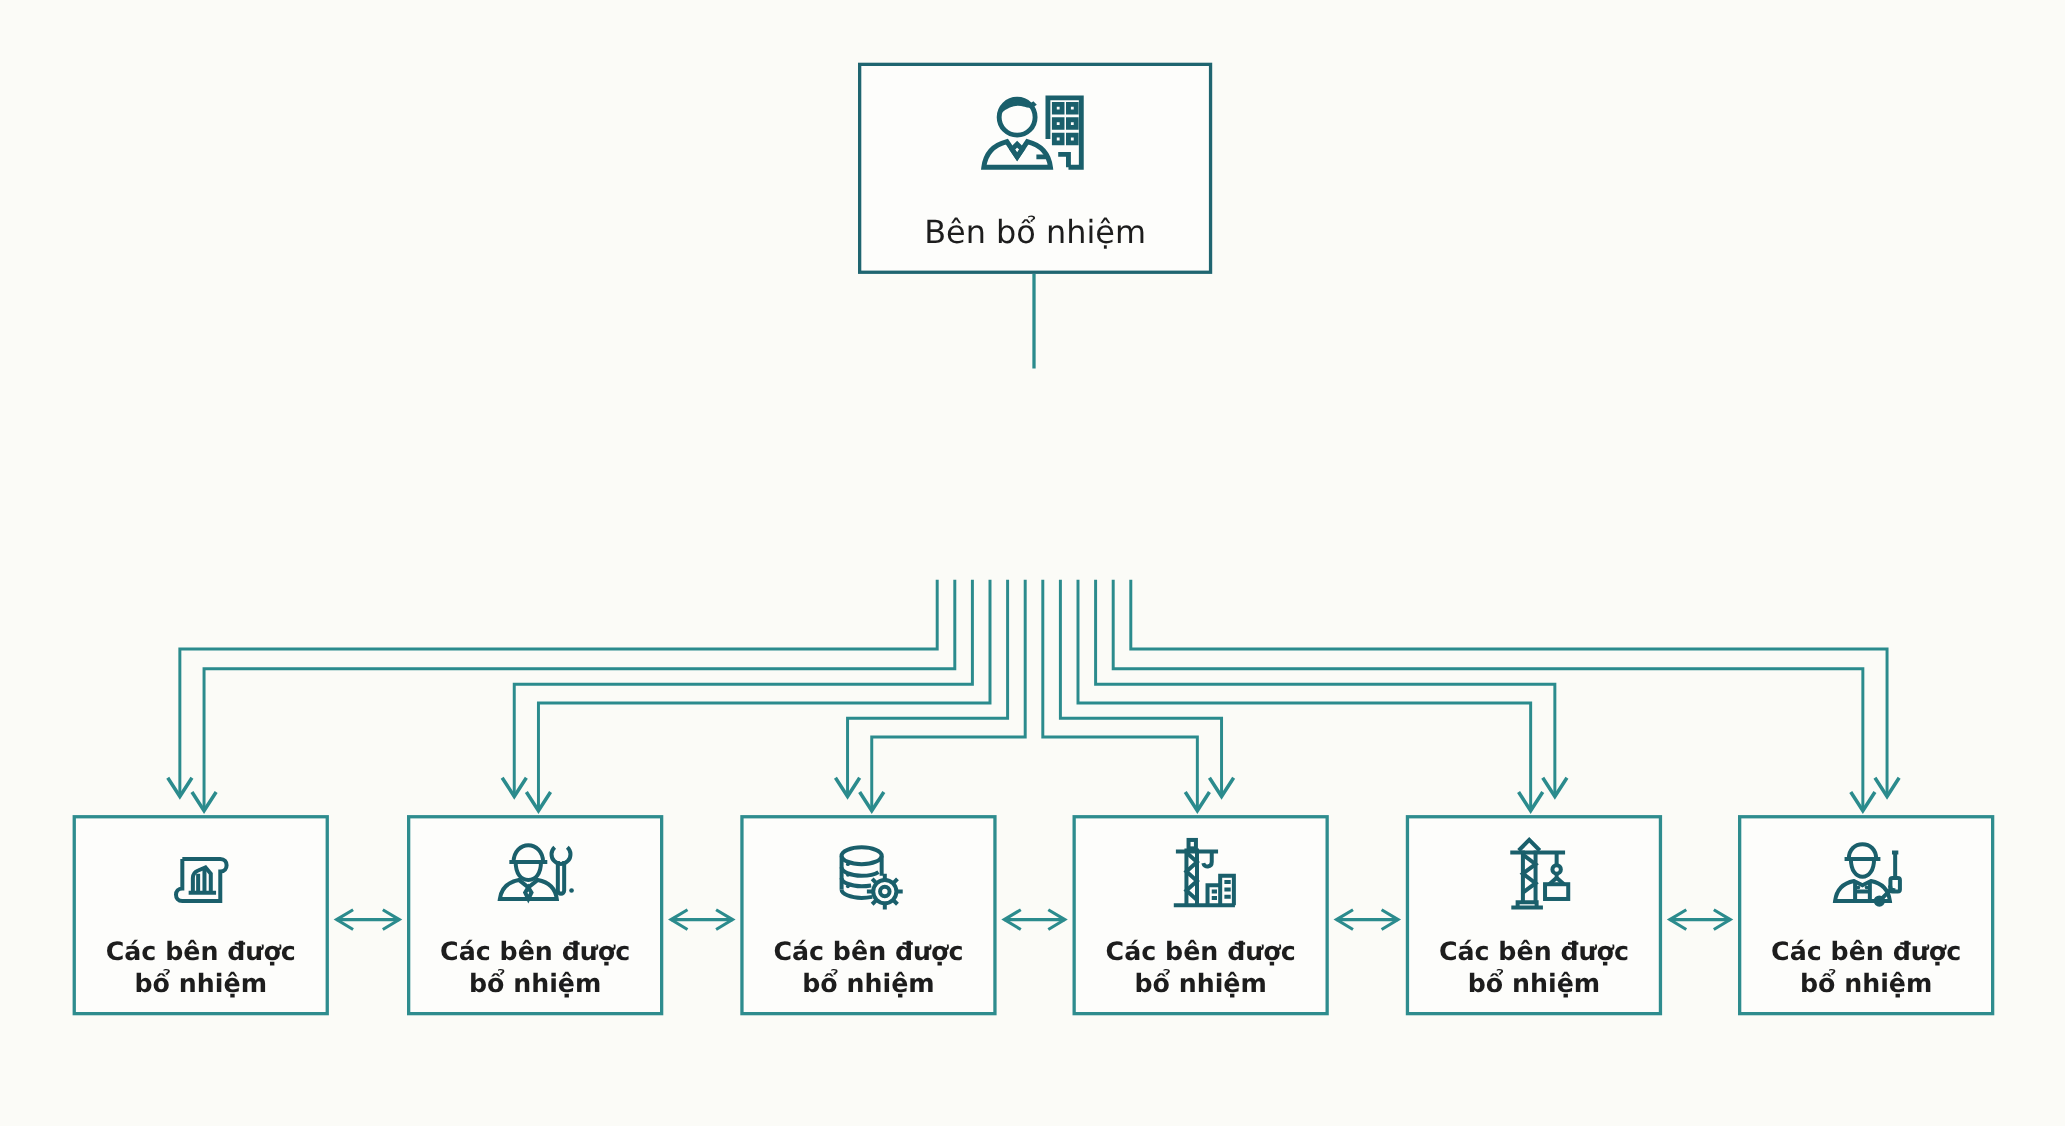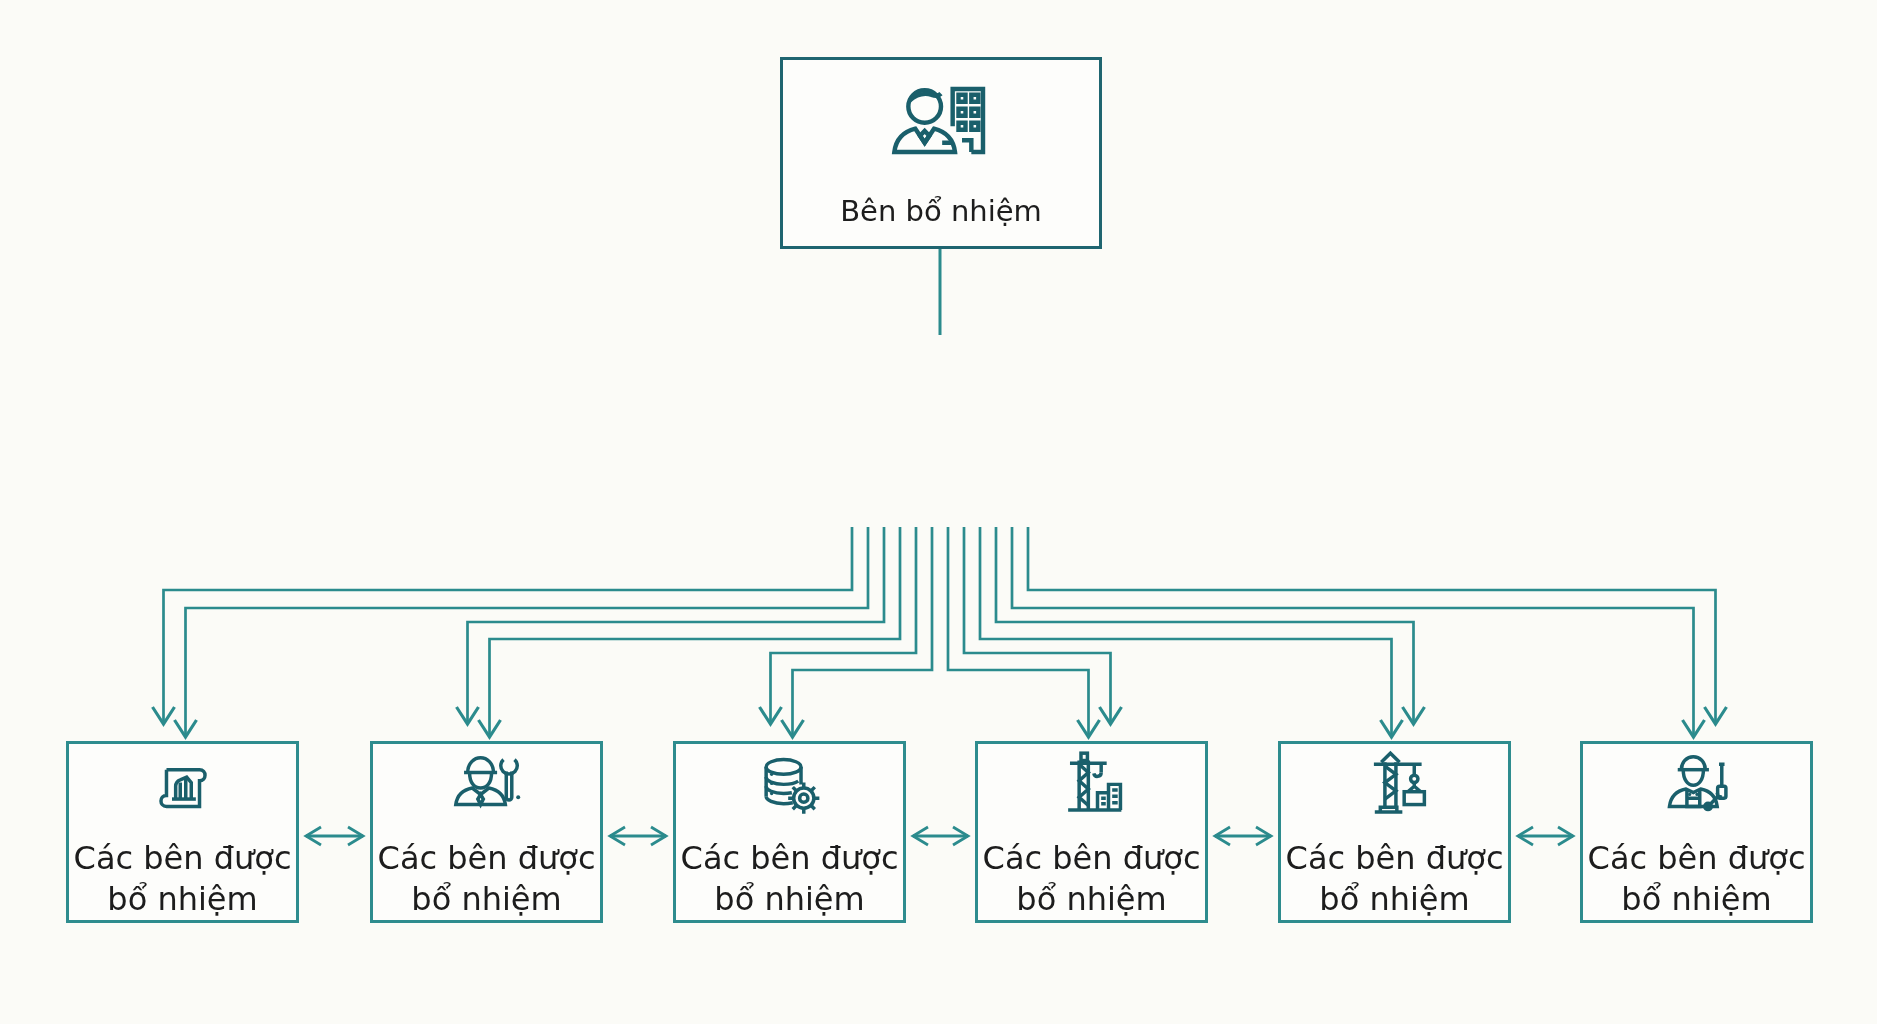--- a/index.html
+++ b/index.html
@@ -14,21 +14,21 @@
   .box {
     position:absolute; box-sizing:border-box; background:#fdfdfb;
     display:flex; flex-direction:column; align-items:center; justify-content:center;
     text-align:center; gap:6px;
   }
   .box.primary   { border:3px solid var(--border-dark,#1f6570); }
   .box.secondary { border:3px solid var(--border,#2e8c8e); }
   .label { white-space:pre-line; line-height:1.28; }
   .label.l-top    { font-size:29px; }
   .label.l-mid    { font-size:29px; }
-  .label.l-bottom { font-size:32px; }
+  .label.l-bottom { font-size:23px;font-weight:bold; }
   svg.icon { display:block; stroke:var(--icon,#1a5f6b); fill:none;
              stroke-width:3.8; stroke-linecap:butt; stroke-linejoin:miter; }
   svg.icon .dot { fill:var(--icon,#1a5f6b); stroke:none; }
 </style>
 </head>
 <body>
 
 <div class="stage">
 
   <svg class="connectors" viewBox="0 0 1877 1024" xmlns="http://www.w3.org/2000/svg">

